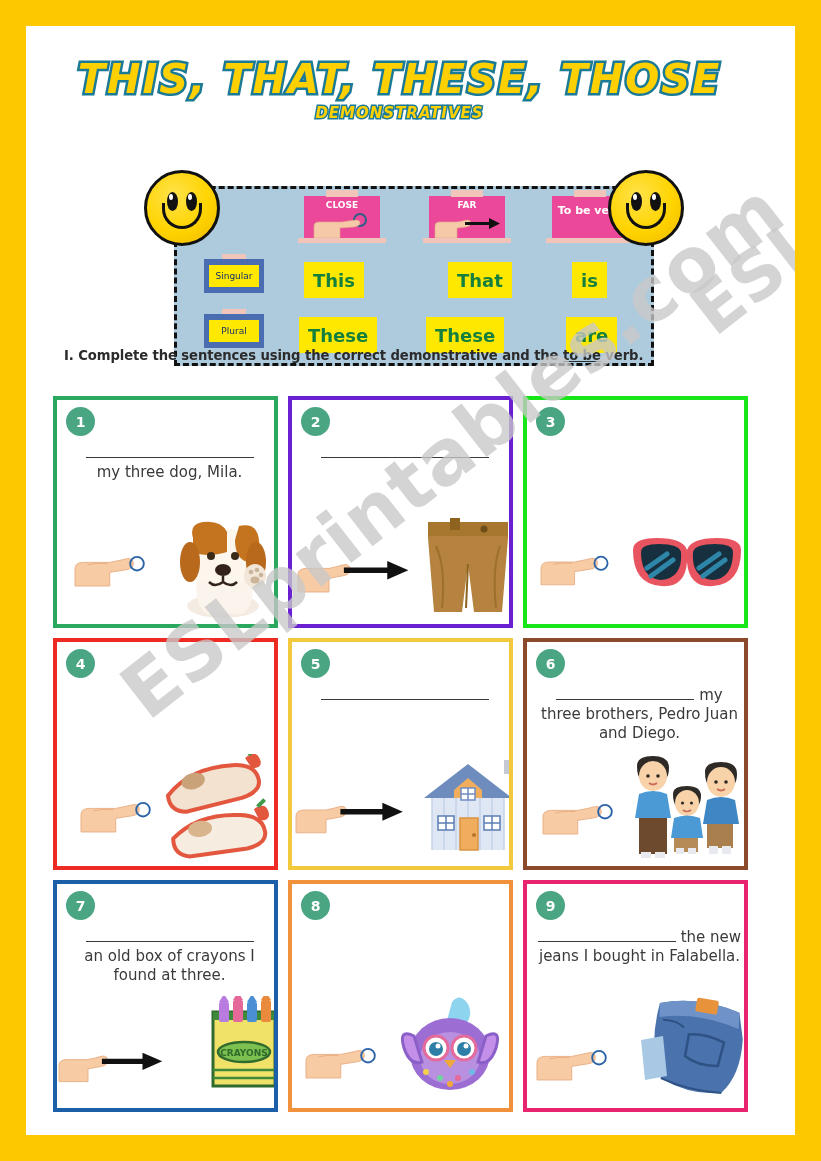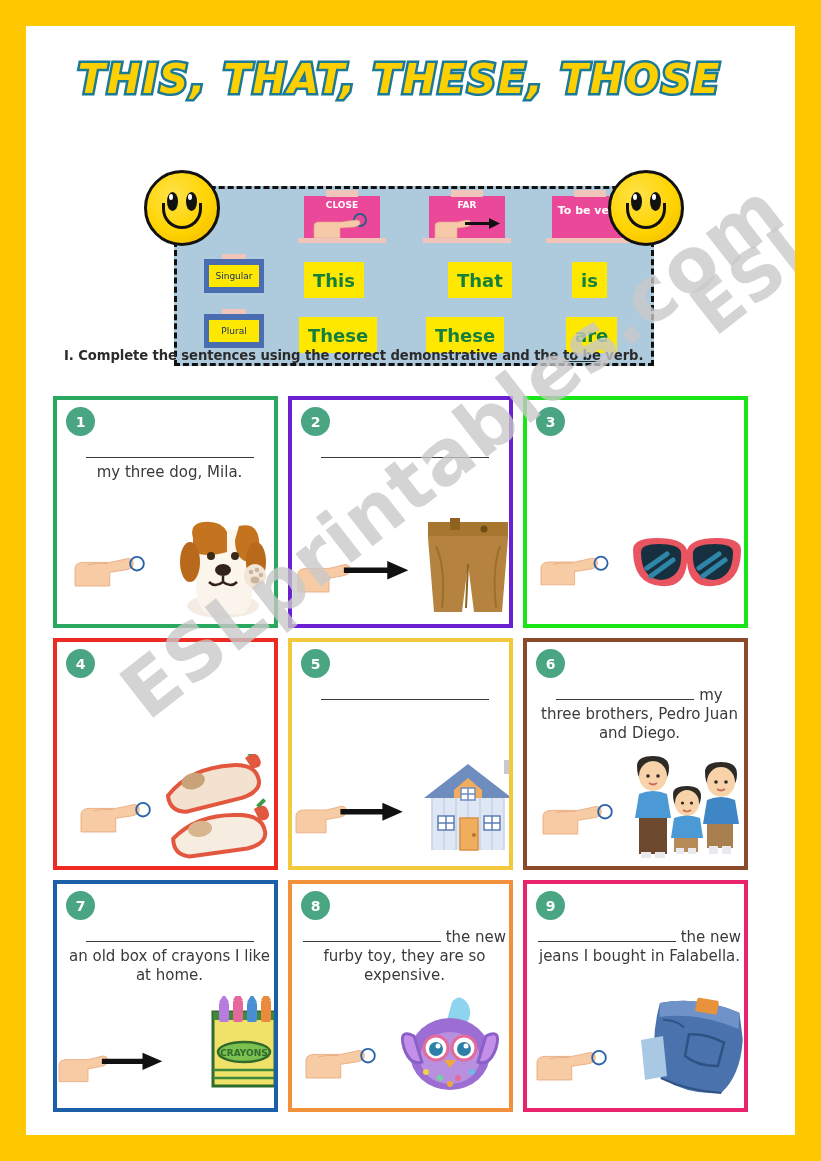--- a/index.html
+++ b/index.html
@@ -314,20 +314,21 @@
 
 <div id="page">
 
   <div id="watermark">
     <div class="wm-text" id="wm-main">ESLprintables.com</div>
     <div class="wm-text" id="wm-top">ESLprintables.com</div>
   </div>
 
   <div id="title-area">
     <div id="main-title">THIS, THAT, THESE, THOSE</div>
+    <div id="subtitle">DEMONSTRATIVES</div>
   </div>
 
   <div id="panel-wrap">
 
     <div id="panel-box"></div>
 
     <div class="smiley" id="smiley-left">
       <div class="eye l"></div>
       <div class="eye r"></div>
       <div class="mouth"></div>
@@ -559,21 +560,21 @@
     <path d="M20 24 Q34 20 52 22" fill="none" stroke="#e8ad82" stroke-width="1.5"></path>
     <circle cx="100" cy="22" r="11" fill="none" stroke="#2b63a8" stroke-width="3"></circle>
   </g>
             </svg>
           </div>
       </div>
     </div>
     <div class="grid-row">
       <div class="ex-card" style="border-color: rgb(26, 95, 168);">
         <div class="badge">7</div>
-        <div class="sentence"><span class="blank" style="width: 168px;"></span><br><span>an old box of crayons I like at home.</span></div>
+        <div class="sentence"><span class="blank" style="width: 168px;"></span><br><span>an old box of crayons I found at three.</span></div>
         <div class="illus">
             <svg viewBox="0 0 217 108" preserveAspectRatio="xMidYMax meet">
     <g transform="translate(148,0)">
       <rect x="8" y="16" width="62" height="74" fill="#f0e169" stroke="#2f6b2c" stroke-width="3"></rect>
       <rect x="8" y="16" width="62" height="8" fill="#3f8a3a"></rect>
       <g>
         <rect x="14" y="6" width="10" height="20" rx="2" fill="#b87be0"></rect>
                   <polygon points="14,6 19,-2 24,6" fill="#b87be0"></polygon>
         <rect x="28" y="4" width="10" height="22" rx="2" fill="#e4689a"></rect>
                   <polygon points="28,4 33,-4 38,4" fill="#e4689a"></polygon>
@@ -589,21 +590,20 @@
               <g transform="translate(2,52) scale(0.58)">
     <path d="M0 58 L0 30 Q0 20 14 20 L50 20 Q64 17 74 14 Q84 13 84 22 Q84 30 72 32 L50 36 L50 58 Z" fill="#f7cba4" stroke="#e8ad82" stroke-width="1.5"></path>
     <line x1="74" y1="23" x2="150" y2="23" stroke="#111" stroke-width="9"></line>
     <polygon points="144,8 178,23 144,38" fill="#111"></polygon>
   </g>
             </svg>
           </div>
       </div>
       <div class="ex-card" style="border-color: rgb(242, 145, 60);">
         <div class="badge">8</div>
-        <div class="sentence"><span class="blank" style="width: 138px;"></span><span> the new furby toy, they are so expensive.</span></div>
         <div class="illus">
             <svg viewBox="0 0 217 108" preserveAspectRatio="xMidYMax meet">
     <g transform="translate(114,0)">
       <path d="M46 6 Q54 -4 62 8 Q68 20 58 30 L40 28 Z" fill="#8fd4ef"></path>
       <ellipse cx="44" cy="58" rx="40" ry="36" fill="#9c6ed4"></ellipse>
       <ellipse cx="44" cy="62" rx="30" ry="26" fill="#b98fe0"></ellipse>
       <path d="M8 40 Q-8 32 -2 52 Q4 70 16 66 Z" fill="#c48fe8" stroke="#8b5fc8" stroke-width="3"></path>
       <path d="M80 40 Q96 32 90 52 Q84 70 72 66 Z" fill="#c48fe8" stroke="#8b5fc8" stroke-width="3"></path>
       <circle cx="30" cy="52" r="12" fill="#ffffff" stroke="#e46a9c" stroke-width="3"></circle>
       <circle cx="58" cy="52" r="12" fill="#ffffff" stroke="#e46a9c" stroke-width="3"></circle>

